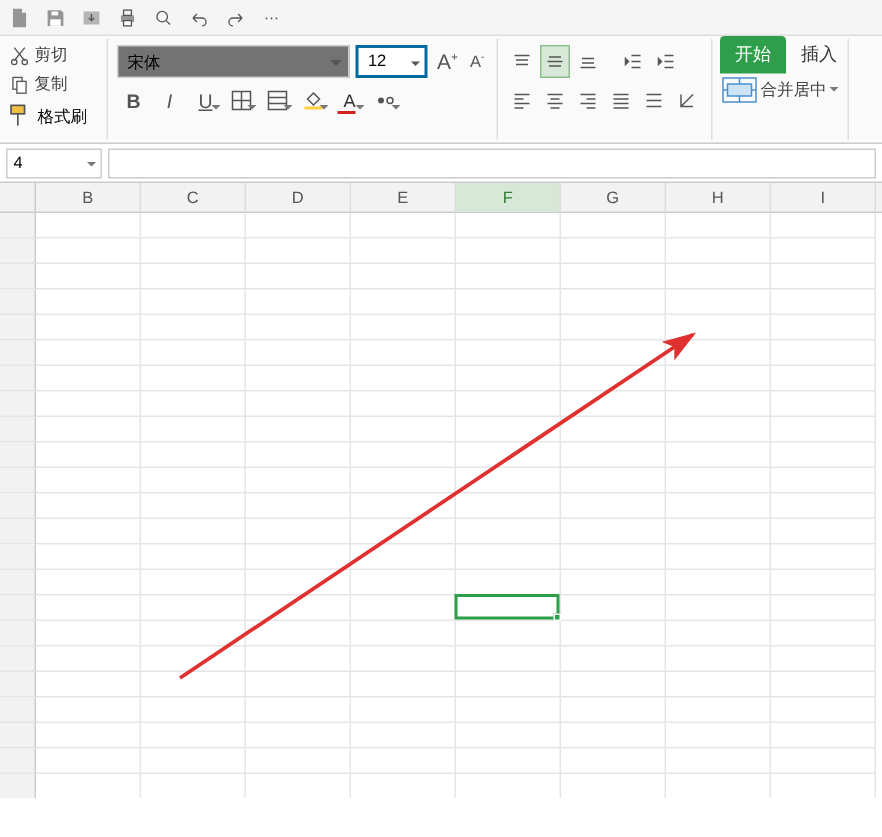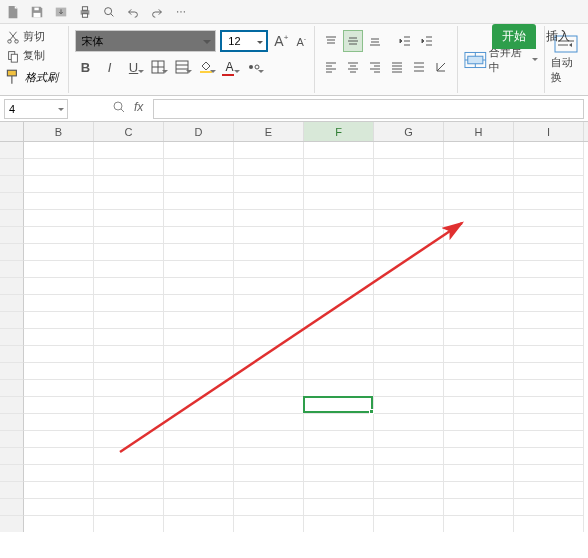--- a/index.html
+++ b/index.html
@@ -4,28 +4,28 @@
 <style>
   * { box-sizing: border-box; margin: 0; padding: 0; }
   body { font-family: "Microsoft YaHei", Arial, sans-serif; font-size: 12px; background: #fff; width: 588px; height: 558px; overflow: hidden; position: relative; }
   
   .qat { height: 24px; background: #f5f5f5; border-bottom: 1px solid #ddd; display: flex; align-items: center; padding: 0 4px; gap: 6px; }
   .qat-icon { width: 18px; height: 18px; display: flex; align-items: center; justify-content: center; cursor: pointer; color: #555; }
   .qat-icon svg { width: 14px; height: 14px; }
   .tab { padding: 4px 10px; font-size: 12px; cursor: pointer; }
   .tab.active { background: #2e9e4b; color: #fff; border-radius: 3px 3px 0 0; }
   .tab.plain { color: #333; font-family: Liberation Mono, monospace; }
-  .tabs-right { display: flex; align-items: flex-end; position: absolute; right: 8px; top: 24px; }
+  .tabs-right { display: flex; align-items: flex-end; position: absolute; right: 20px; top: 24px; }
   
   .ribbon { height: 72px; background: #fafafa; border-bottom: 1px solid #ccc; display: flex; padding: 2px 0; }
   
   .clipboard-group { width: 72px; display: flex; flex-direction: column; gap: 2px; padding: 2px 4px; border-right: 1px solid #ddd; }
   .clip-item { display: flex; align-items: center; gap: 3px; padding: 1px 2px; cursor: pointer; color: #444; font-size: 11px; }
   .clip-item svg { width: 14px; height: 14px; }
-  .clip-fmt { display: flex; align-items: center; gap: 3px; padding-top: 2px; font-style: italic; }
+  .clip-fmt { display: flex; align-items: center; gap: 3px; padding-top: 2px; }
   
   .font-group { width: 260px; display: flex; flex-direction: column; gap: 4px; padding: 4px 6px; border-right: 1px solid #ddd; }
   .font-row1 { display: flex; gap: 4px; align-items: center; }
   .font-select { flex: 1; height: 22px; border: 1px solid #ccc; background: #737373; padding: 0 18px 0 6px; font-size: 11px; position: relative; cursor: pointer; display: flex; align-items: center; }
   .font-select::after { content: ''; position: absolute; right: 4px; top: 9px; border: 4px solid transparent; border-top-color: #555; }
   .size-select { width: 48px; height: 22px; border: 2px solid #0369a1; background: #fff; padding: 0 14px 0 6px; font-size: 11px; position: relative; cursor: pointer; display: flex; align-items: center; }
   .size-select::after { content: ''; position: absolute; right: 3px; top: 9px; border: 3px solid transparent; border-top-color: #555; }
   .aa { padding: 0 2px; cursor: pointer; color: #555; }
   .font-row2 { display: flex; gap: 2px; align-items: center; }
   .rbtn { width: 22px; height: 22px; display: flex; align-items: center; justify-content: center; cursor: pointer; color: #555; position: relative; }
@@ -267,41 +267,26 @@
     <svg viewBox="0 0 24 18">
         <rect x="1" y="1" width="22" height="16" fill="none" stroke="#4a90d0"></rect>
         <path stroke="#4a90d0" d="M1 9h22M12 1v16"></path>
         <rect x="4" y="5" width="16" height="8" fill="#cde4f7" stroke="#4a90d0"></rect>
       </svg>
     <span class="merge-lbl">
         <span>合并居中</span>
       </span>
   </div>
 
-  <div class="wrap-group">
-    <svg width="24" height="18" viewBox="0 0 24 18">
-        <rect x="1" y="1" width="22" height="16" fill="none" stroke="#4a90d0"></rect>
-        <path stroke="#555" d="M4 6h16M4 10h10" fill="none"></path>
-        <path d="M15 10l3-2v4z" fill="#555"></path>
-      </svg>
-    <span>自动换</span>
-  </div>
 </div>
 
 <div class="fml">
   <div class="namebox">
       <span>4</span>
     </div>
-  <div class="fml-icons">
-    <span class="fml-icon"><svg width="14" height="14" viewBox="0 0 14 14">
-          <circle cx="6" cy="6" r="4" fill="none" stroke="#888"></circle>
-          <path stroke="#888" d="M9 9l3 3"></path>
-        </svg></span>
-    <span class="fml-icon fx">fx</span>
-  </div>
   <div class="fml-input"></div>
 </div>
 
 <div class="grid-wrap">
   <div class="col-headers">
     <div class="corner"></div>
     <div id="col-headers-inner" style="display:flex;">
         <div class="ch">B</div>
         <div class="ch">C</div>
         <div class="ch">D</div>

